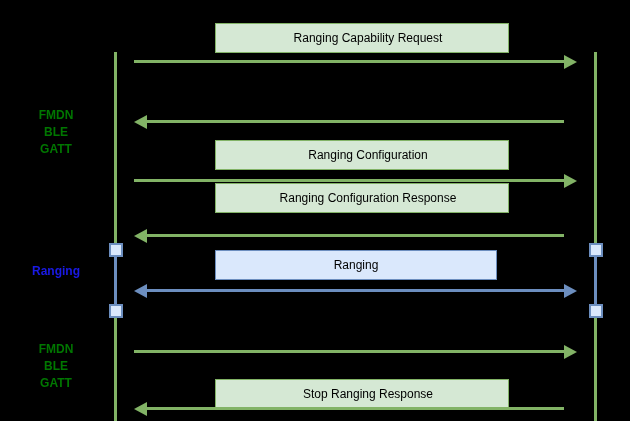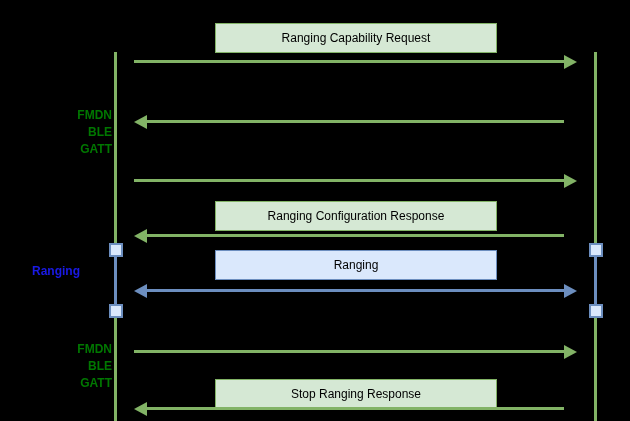--- a/index.html
+++ b/index.html
@@ -29,33 +29,33 @@
   }
   .node.nl { left:109px; }
   .node.nr { left:589px; }
   .node.n1 { top:243px; }
   .node.n2 { top:304px; }
   
   .side-label {
     position:absolute; left:0; width:112px; text-align:center;
     font-size:12px; font-weight:bold; line-height:17px;
   }
-  .side-label.green { color:var(--green-label,#007700);text-align:right; }
+  .side-label.green { color:var(--green-label,#007700); }
   .side-label.blue  { color:var(--blue-label,#1a1ae6); }
   .side-label div { white-space:nowrap; }
   
   .msg-box {
     position:absolute; left:215px; width:280px; height:28px;
     border:1px solid; text-align:center;
   }
   .msg-box .msg-label {
     display:block; line-height:28px; font-size:12px;
     color:var(--box-text,#000);
   }
-  .msg-box.green-box { background:var(--green-fill,#d5e8d4); border-color:var(--green-stroke,#82b366); }
+  .msg-box.green-box { background:var(--green-fill,#d5e8d4); border-color:var(--green-stroke,#82b366);padding-left:12px; }
   .msg-box.blue-box  { background:var(--blue-fill,#dae8fc);  border-color:var(--blue-stroke,#6c8ebf); }
   
   .arrow { position:absolute; left:134px; height:14px; }
   .arrow.dir-right, .arrow.dir-both { width:443px; }
   .arrow.dir-left  { width:430px; }
   .arrow .shaft { position:absolute; top:5px; height:3px; left:0; right:0; }
   .arrow.dir-right .shaft { right:11px; }
   .arrow.dir-left  .shaft { left:11px; }
   .arrow.dir-both  .shaft { left:11px; right:11px; }
   .arrow .head { position:absolute; top:0; width:0; height:0;
@@ -103,26 +103,29 @@
   <div class="arrow dir-right green-arrow" style="top:55px">
     <span class="shaft"></span>
     <span class="head hr"></span>
   </div>
 
   <div class="arrow dir-left green-arrow" style="top:115px">
     <span class="shaft"></span>
     <span class="head hl"></span>
   </div>
 
+  <div class="msg-box green-box" style="top:140px">
+    <span class="msg-label">Ranging Configuration</span>
+  </div>
   <div class="arrow dir-right green-arrow" style="top:174px">
     <span class="shaft"></span>
     <span class="head hr"></span>
   </div>
 
-  <div class="msg-box green-box" style="top:201px">
+  <div class="msg-box green-box" style="top:183px">
     <span class="msg-label">Ranging Configuration Response</span>
   </div>
   <div class="arrow dir-left green-arrow" style="top:229px">
     <span class="shaft"></span>
     <span class="head hl"></span>
   </div>
 
   <div class="msg-box blue-box" style="top:250px">
     <span class="msg-label">Ranging</span>
   </div>

